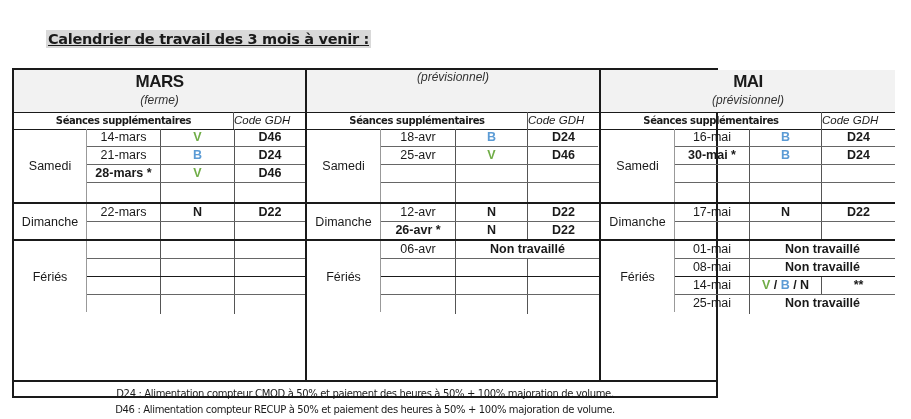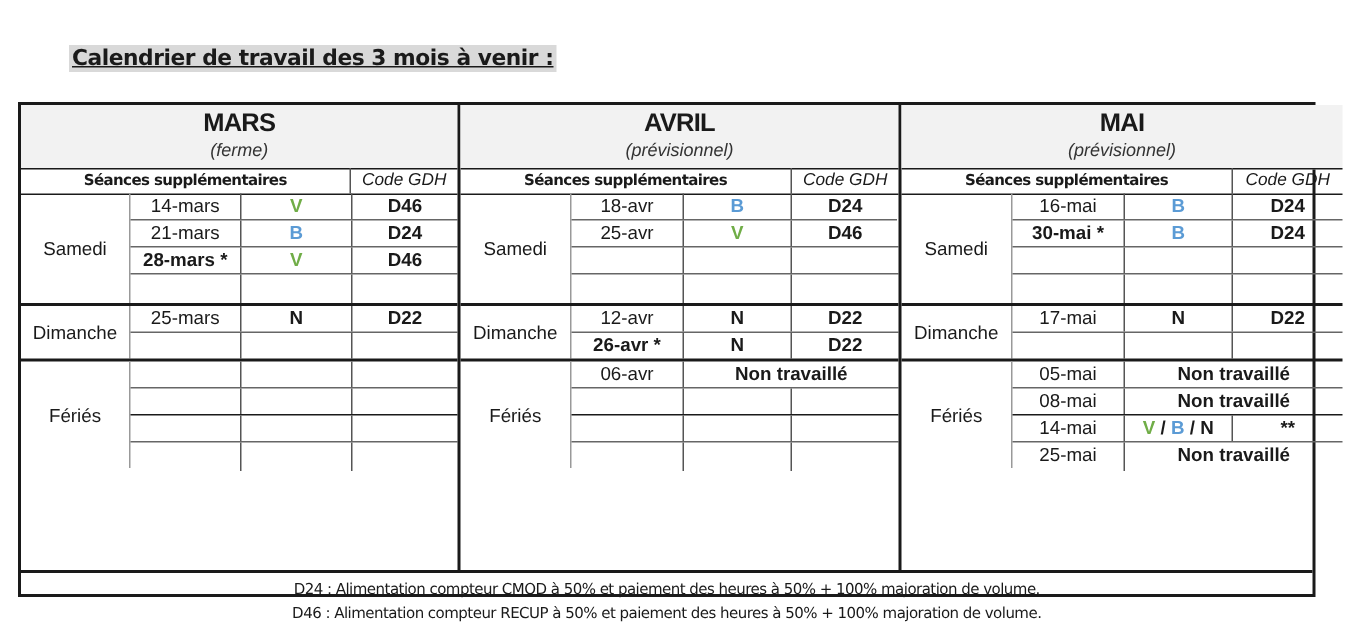--- a/index.html
+++ b/index.html
@@ -1,32 +1,32 @@
 <!DOCTYPE html>
 <html><head>
 <meta charset="utf-8">
 <style>
   html, body { margin:0; padding:0; background:#ffffff; }
   body { width:911px; height:419px; position:relative; overflow:hidden;
          font-family:"Liberation Sans", sans-serif; color:#1a1a1a; }
   .title { position:absolute; left:46px; top:30px; font-size:14.5px; font-weight:bold;
            text-decoration:underline; background:#d9d9d9; padding:0 2px; line-height:18px;
            font-family:"DejaVu Sans", sans-serif; letter-spacing:-0.3px; }
-  .tbl { position:absolute; left:12px; top:68px; width:865px; height:330px;
+  .tbl { position:absolute; left:12px; top:68px; width:706px; height:330px;
          border:2px solid #1a1a1a; box-sizing:border-box; }
   .month { position:absolute; top:0; height:310px; box-sizing:border-box; }
   .month + .month { border-left:2px solid #1a1a1a; }
   .mhead { position:absolute; left:0; right:0; top:0; height:42px; background:#f2f2f2;
            border-bottom:1.5px solid #1a1a1a; text-align:center; }
   .mname { font-size:17px; font-weight:bold; line-height:22px; margin-top:1px; letter-spacing:-0.5px; }
   .mstatus { font-size:12px; font-style:italic; color:#333; line-height:14px; }
   .subhead { position:absolute; left:0; right:0; top:42px; height:17px; border-bottom:1.5px solid #1a1a1a; }
   .subhead .seances { position:absolute; left:0; top:0; height:17px; text-align:center;
                       font-weight:bold; font-size:10px; line-height:17px; font-family:"DejaVu Sans", sans-serif; letter-spacing:-0.4px; }
-  .subhead .codegdh { position:absolute; top:0; height:17px; text-align:center; font-style:italic;
+  .subhead .codegdh { position:absolute; top:0; height:17px; text-align:left; font-style:italic;
                       font-size:11.5px; line-height:17px; border-left:1px solid #555; box-sizing:border-box; }
   .group { position:absolute; left:0; right:0; box-sizing:border-box; }
   .group.bt { border-top:2px solid #1a1a1a; }
   .glabel { position:absolute; left:0; top:0; bottom:0; display:flex; align-items:center; justify-content:center;
             font-size:12.5px; border-right:1px solid #999; box-sizing:border-box;text-align:center; }
   .row { position:absolute; height:18px; box-sizing:border-box; border-bottom:1px solid #666; }
   .row.last { border-bottom:none; }
   .row.thick { border-bottom:1.5px solid #1a1a1a; }
   .cell { position:absolute; top:0; height:100%; text-align:center; font-size:12.5px; line-height:17px; box-sizing:border-box; }
   .cell.c2, .cell.c3 { border-left:1px solid #555; }
@@ -73,21 +73,21 @@
       </div>
       <div class="row last" style="left:73px;right:0;top:54px;height:19px">
         <div class="cell" style="left:0;width:73px"></div>
         <div class="cell c2" style="left:73px;width:74px"></div>
         <div class="cell c3" style="left:147px;width:71px"></div>
       </div>
     </div>
     <div class="group bt" style="top:132px;height:37px">
       <div class="glabel" style="width:73px">Dimanche</div>
       <div class="row" style="left:73px;right:0;top:0">
-        <div class="cell" style="left:0;width:73px">25-mars</div>
+        <div class="cell" style="left:0;width:73px">22-mars</div>
         <div class="cell c2 b" style="left:73px;width:74px">N</div>
         <div class="cell c3 b" style="left:147px;width:71px">D22</div>
       </div>
       <div class="row last" style="left:73px;right:0;top:18px;height:17px">
         <div class="cell" style="left:0;width:73px"></div>
         <div class="cell c2" style="left:73px;width:74px"></div>
         <div class="cell c3" style="left:147px;width:71px"></div>
       </div>
     </div>
     <div class="group bt" style="top:169px;height:73px">
@@ -110,21 +110,20 @@
       <div class="row last" style="left:73px;right:0;top:54px;height:19px">
         <div class="cell" style="left:0;width:73px"></div>
         <div class="cell c2" style="left:73px;width:74px"></div>
         <div class="cell c3" style="left:147px;width:71px"></div>
       </div>
     </div>
   </div>
 
   <div class="month" style="left:291px;width:294px;">
     <div class="mhead">
-      <div class="mname">AVRIL</div>
       <div class="mstatus">(prévisionnel)</div>
     </div>
     <div class="subhead">
       <div class="seances" style="width:220px">Séances supplémentaires</div>
       <div class="codegdh" style="left:220px;width:72px">Code GDH</div>
     </div>
     <div class="group" style="top:59px;height:73px">
       <div class="glabel" style="width:74px">Samedi</div>
       <div class="row" style="left:74px;right:1px;top:0">
         <div class="cell" style="left:0;width:74px">18-avr</div>
@@ -225,21 +224,21 @@
       </div>
       <div class="row last" style="left:74px;right:0;top:18px;height:17px">
         <div class="cell" style="left:0;width:74px"></div>
         <div class="cell c2" style="left:74px;width:72px"></div>
         <div class="cell c3" style="left:146px;width:74px"></div>
       </div>
     </div>
     <div class="group bt" style="top:169px;height:73px">
       <div class="glabel" style="width:74px">Fériés</div>
       <div class="row" style="left:74px;right:0;top:0">
-        <div class="cell" style="left:0;width:74px">05-mai</div>
+        <div class="cell" style="left:0;width:74px">01-mai</div>
         <div class="cell span b" style="left:74px;width:146px">Non travaillé</div>
       </div>
       <div class="row thick" style="left:74px;right:0;top:18px">
         <div class="cell" style="left:0;width:74px">08-mai</div>
         <div class="cell span b" style="left:74px;width:146px">Non travaillé</div>
       </div>
       <div class="row" style="left:74px;right:0;top:36px">
         <div class="cell" style="left:0;width:74px">14-mai</div>
         <div class="cell c2 b" style="left:74px;width:72px"><span class="green">V</span><span> / </span><span class="blue">B</span><span> / N</span></div>
         <div class="cell c3 b" style="left:146px;width:74px">**</div>

